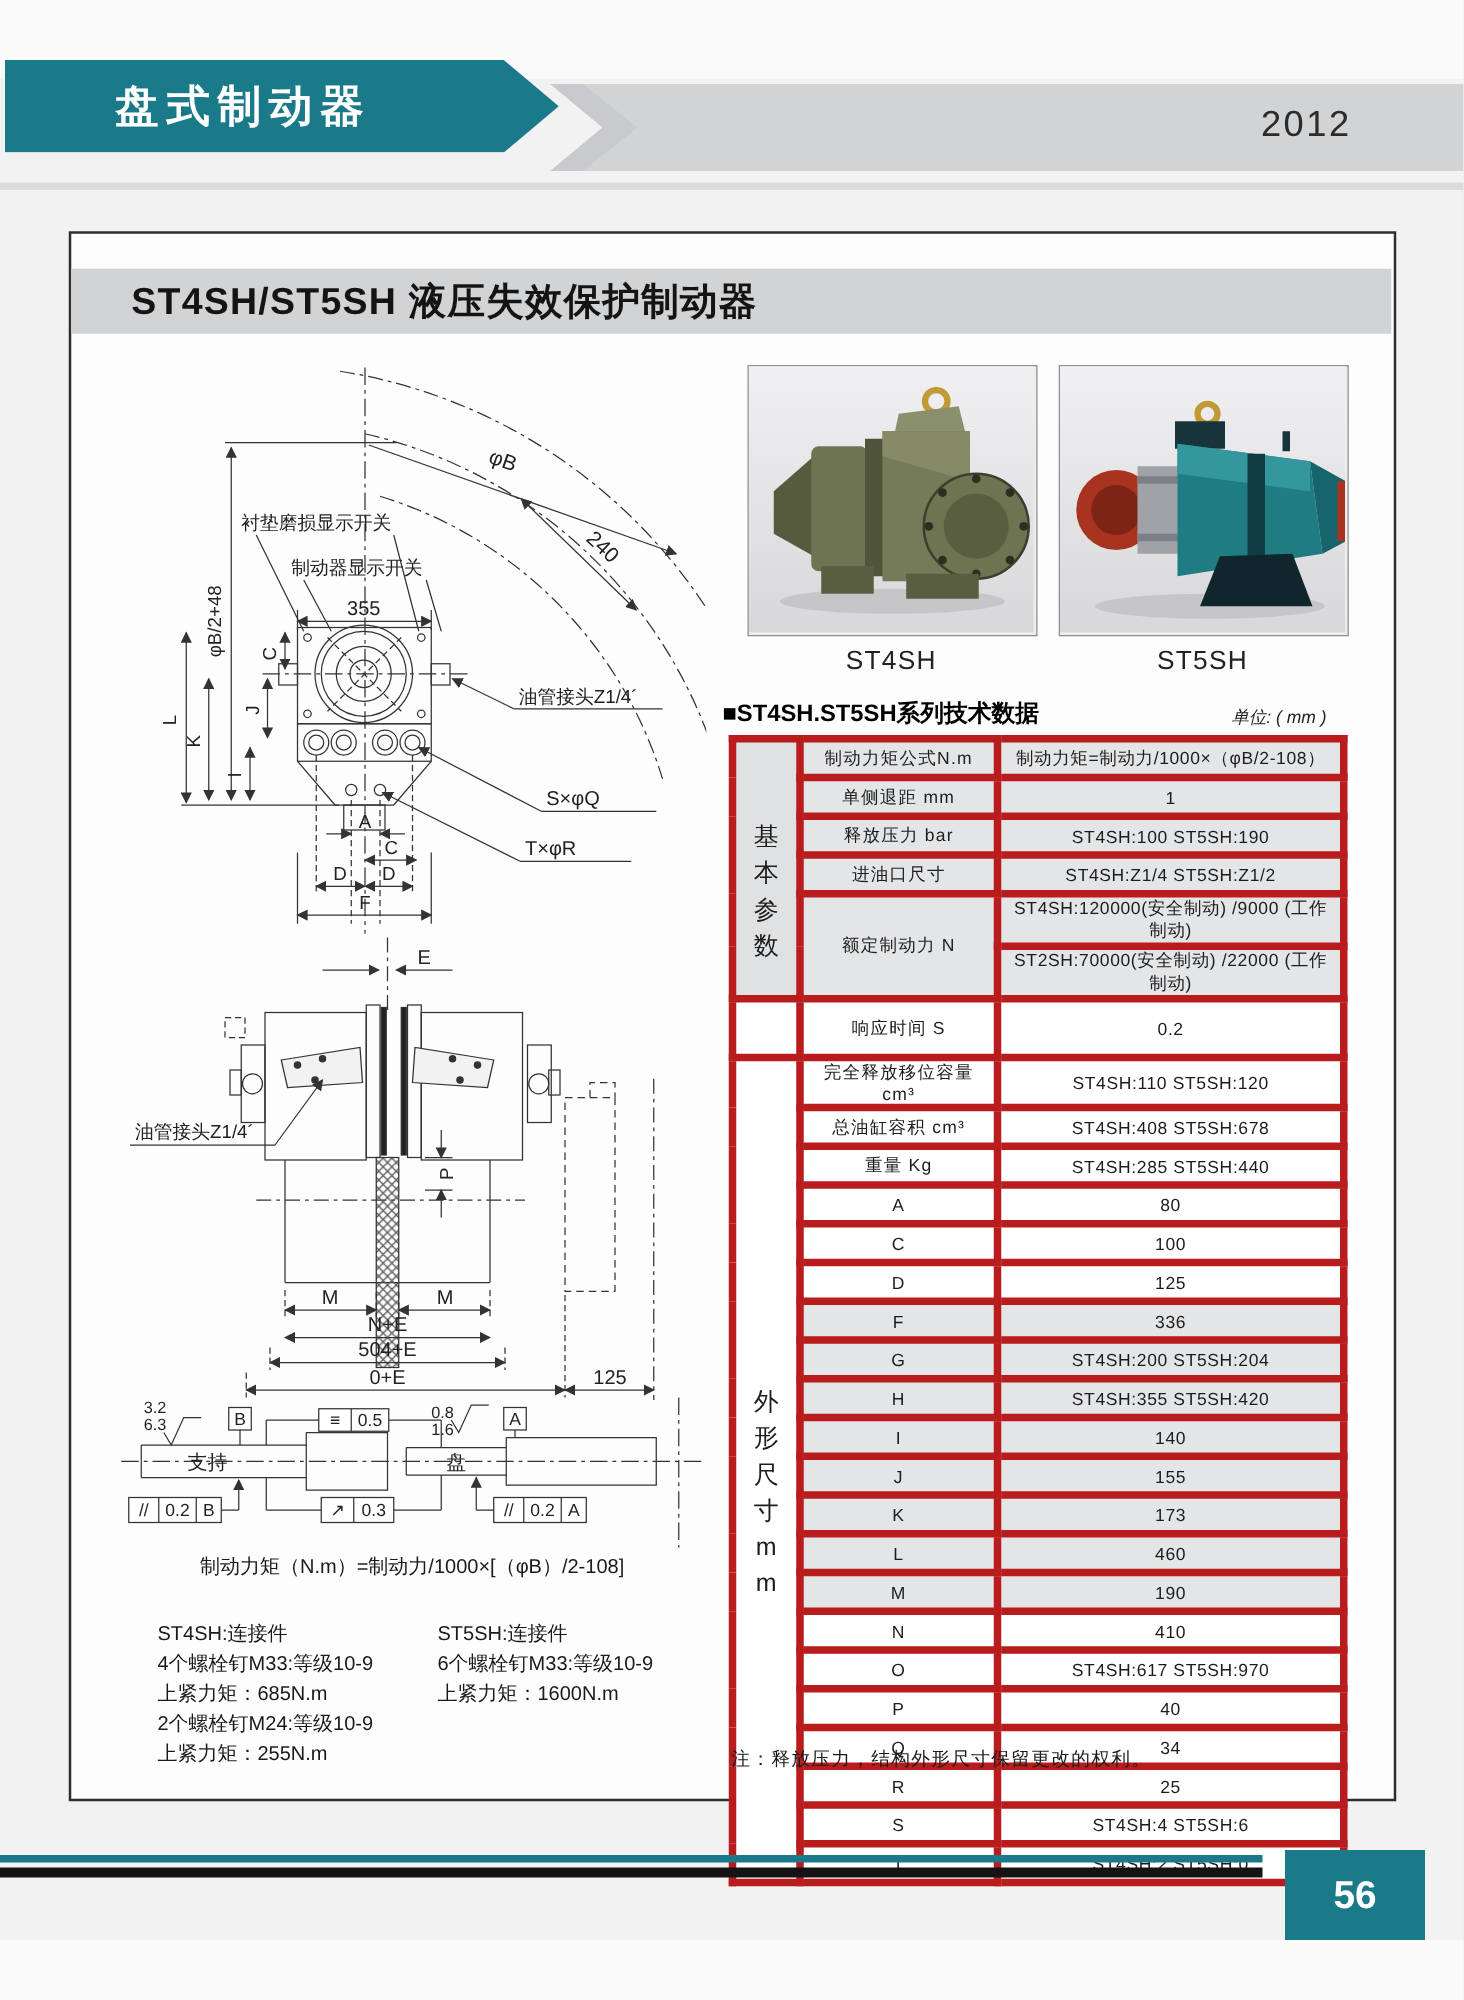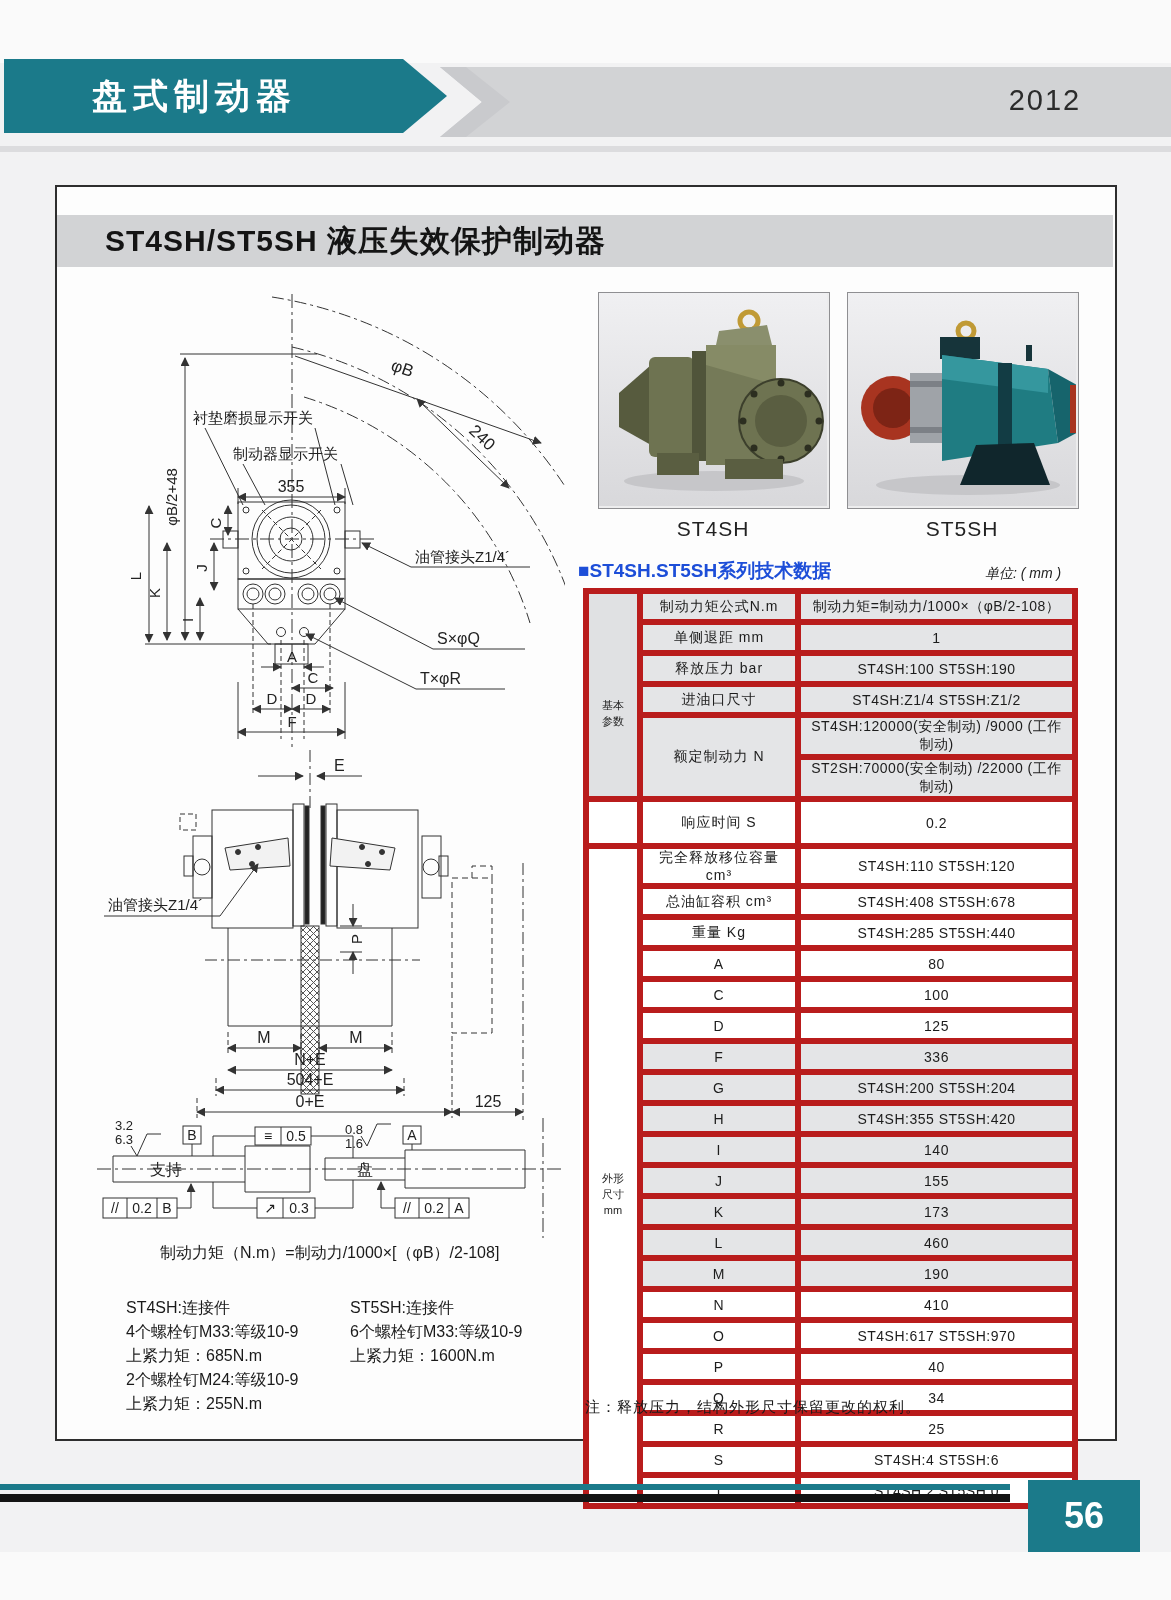--- a/index.html
+++ b/index.html
@@ -5,57 +5,57 @@
   html,body{margin:0;padding:0;background:#e9e9eb;}
   .page{position:relative;width:1171px;height:1600px;background:#f2f2f3;overflow:hidden;
         font-family:"Liberation Sans","DejaVu Sans",sans-serif;color:#1c1c1c;}
   .abs{position:absolute;}
   
   .top-strip{left:0;top:0;width:1171px;height:63px;background:#fafafa;}
   .hdr-bar{left:440px;top:67px;width:731px;height:70px;background:#d2d3d5;
            clip-path:polygon(0 0,100% 0,100% 100%,0 100%,42px 50%);}
   .hdr-chev{left:440px;top:67px;width:70px;height:70px;background:#c9cacd;
             clip-path:polygon(0 0,26px 0,70px 50%,26px 100%,0 100%,42px 50%);}
-  .hdr-teal{left:4px;top:59px;width:443px;height:74px;background:#1b7a8a;
+  .hdr-teal{left:4px;top:48px;width:443px;height:74px;background:#1b7a8a;
             clip-path:polygon(0 0,calc(100% - 44px) 0,100% 50%,calc(100% - 44px) 100%,0 100%);
             display:flex;align-items:center;}
   .hdr-title{color:#fff;font-size:35px;font-weight:bold;letter-spacing:6px;padding-left:88px;}
   .hdr-year{left:985px;top:84px;width:120px;font-size:29px;color:#2b2b2b;letter-spacing:2px;text-align:center;}
   .hdr-divider{left:0;top:146px;width:1171px;height:6px;background:#dcdcde;}
   
   .content-box{left:55px;top:185px;width:1058px;height:1252px;background:#fdfdfd;border:2px solid #2e2e2e;}
   .title-band{left:57px;top:215px;width:1056px;height:52px;background:#d2d3d5;display:flex;align-items:center;}
   .title-band span{font-size:30px;font-weight:bold;color:#141414;padding-left:48px;letter-spacing:1px;}
   
   .photo-box{border:1px solid #8f8f92;background:#ededee;}
   .photo-label{font-size:21px;color:#222;text-align:center;letter-spacing:1px;}
   
-  .tbl-title{left:578px;top:558px;font-size:19px;font-weight:bold;color:#1d4ed8;}
+  .tbl-title{left:578px;top:558px;font-size:19px;font-weight:bold;color:#000000;}
   .tbl-unit{left:985px;top:565px;font-size:14px;color:#222;font-style:italic;}
   table.spec{border-collapse:collapse;table-layout:fixed;width:495px;font-size:14px;}
   table.spec td{border:6px solid #b91c1c;height:25px;padding:0 3px;text-align:center;vertical-align:middle;background:#fff;}
   table.spec{border:2px solid #222;}
   tr.shade td{background:#e4e5e7;}
   td.grp{width:48px;}
   td.lbl{width:158px;letter-spacing:1px;}
   td.val{letter-spacing:0.5px;}
   td.grp{background:#fff;}
   td.grp.gshade{background:#e0e1e3;}
-  .vtext{display:inline-block;width:28px;word-break:break-all;line-height:1.45;font-size:11px;margin-top:38px;}
+  .vtext{display:inline-block;width:28px;word-break:break-all;line-height:1.45;font-size:20px;margin-top:38px;}
   
   svg text{font-family:"Liberation Sans","DejaVu Sans",sans-serif;fill:#222;}
   svg{overflow:hidden;}
   .note{left:585px;top:1398px;font-size:15px;color:#1a1a1a;letter-spacing:1px;}
   .formula{left:160px;top:1243px;font-size:16px;color:#1a1a1a;}
   .conn{font-size:16px;line-height:24px;color:#1a1a1a;}
   
   .foot-teal{left:0;top:1484px;width:1010px;height:6px;background:#1b7a8a;}
   .foot-black{left:0;top:1494px;width:1010px;height:8px;background:#141414;}
   .page-num{left:1028px;top:1480px;width:112px;height:72px;background:#1b7a8a;display:flex;align-items:center;justify-content:center;}
-  .page-num span{color:#fff;font-size:36px;font-weight:bold;}
+  .page-num span{color:#fff;font-size:31px;font-weight:bold;}
   .bottom-strip{left:0;top:1552px;width:1171px;height:48px;background:#fafafa;}
 </style>
 </head>
 <body>
 
 <div class="page">
 
   <div class="abs top-strip"></div>
   <div class="abs hdr-bar"></div>
   <div class="abs hdr-chev"></div>

